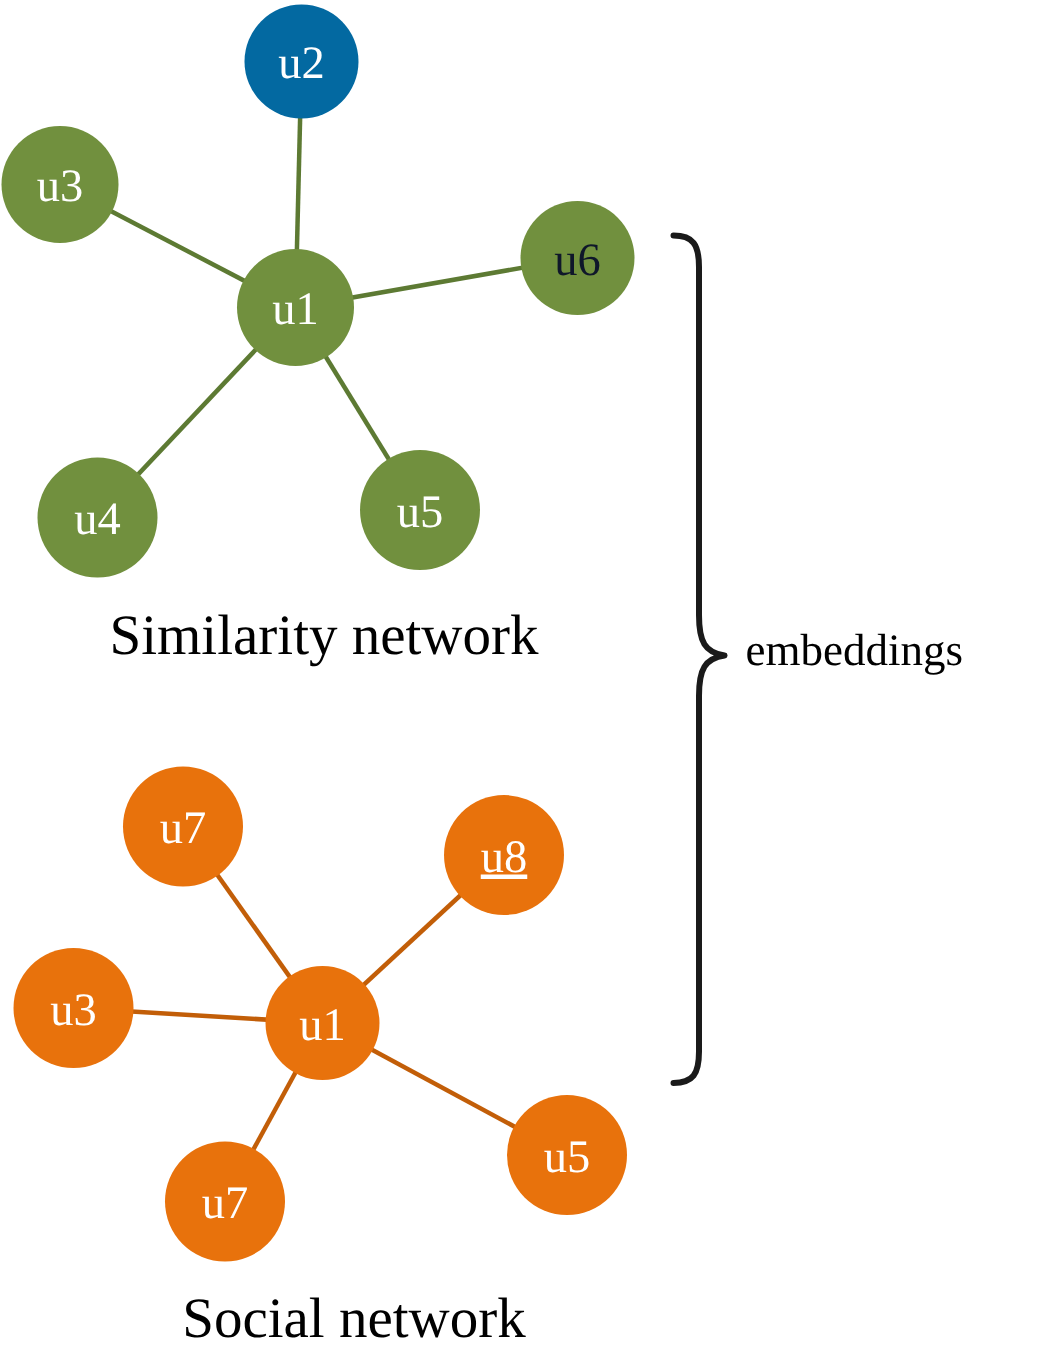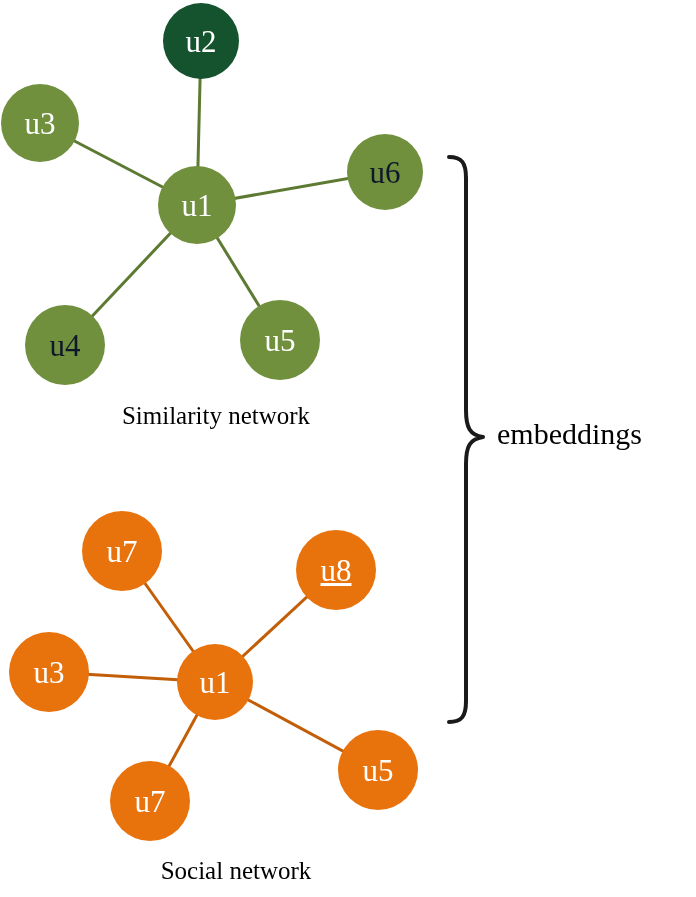--- a/index.html
+++ b/index.html
@@ -30,21 +30,21 @@
     justify-content: center;
     font-size: 31px;
     line-height: 1;
     user-select: none;
   }
   .caption {
     position: absolute;
     left: 0;
     width: 432px;
     text-align: center;
-    font-size: 25px;
+    font-size: 38px;
     color: #000000;
   }
   #caption-similarity { top: 402px; }
   #caption-social     { top: 857px; padding-left: 20px; }
   #brace-label {
     position: absolute;
     left: 497px;
     top: 417px;
     font-size: 30px;
     color: #000000;
@@ -76,23 +76,23 @@
       <line x1="215" y1="682" x2="378" y2="770" stroke="#c25e08" stroke-width="3"></line>
     </svg>
 
   <div id="caption-similarity" class="caption">Similarity network</div>
 
   <div id="caption-social" class="caption">Social network</div>
 
   <div id="brace-label">embeddings</div>
 
 <div class="node" style="left: 158px; top: 166px; width: 78px; height: 78px; background: rgb(113, 144, 62); color: rgb(255, 255, 255);">u1</div>
-    <div class="node" style="left: 163px; top: 3px; width: 76px; height: 76px; background: #14532d; color: rgb(255, 255, 255);">u2</div>
+    <div class="node" style="left: 163px; top: 3px; width: 76px; height: 76px; background: #0369a1; color: rgb(255, 255, 255);">u2</div>
     <div class="node" style="left: 1px; top: 84px; width: 78px; height: 78px; background: rgb(113, 144, 62); color: rgb(255, 255, 255);">u3</div>
-    <div class="node" style="left: 25px; top: 305px; width: 80px; height: 80px; background: rgb(113, 144, 62); color: #0f172a;">u4</div>
+    <div class="node" style="left: 25px; top: 305px; width: 80px; height: 80px; background: rgb(113, 144, 62); color: #ffffff;">u4</div>
     <div class="node" style="left: 240px; top: 300px; width: 80px; height: 80px; background: rgb(113, 144, 62); color: rgb(255, 255, 255);">u5</div>
     <div class="node" style="left: 347px; top: 134px; width: 76px; height: 76px; background: rgb(113, 144, 62); color: #0f172a;">u6</div>
     <div class="node" style="left: 177px; top: 644px; width: 76px; height: 76px; background: rgb(232, 114, 12); color: rgb(255, 255, 255);">u1</div>
     <div class="node" style="left: 82px; top: 511px; width: 80px; height: 80px; background: rgb(232, 114, 12); color: rgb(255, 255, 255);">u7</div>
     <div class="node" style="left: 296px; top: 530px; width: 80px; height: 80px; background: rgb(232, 114, 12); color: rgb(255, 255, 255); text-decoration: underline;">u8</div>
     <div class="node" style="left: 9px; top: 632px; width: 80px; height: 80px; background: rgb(232, 114, 12); color: rgb(255, 255, 255);">u3</div>
     <div class="node" style="left: 110px; top: 761px; width: 80px; height: 80px; background: rgb(232, 114, 12); color: rgb(255, 255, 255);">u7</div>
     <div class="node" style="left: 338px; top: 730px; width: 80px; height: 80px; background: rgb(232, 114, 12); color: rgb(255, 255, 255);">u5</div>
   </div>
 

